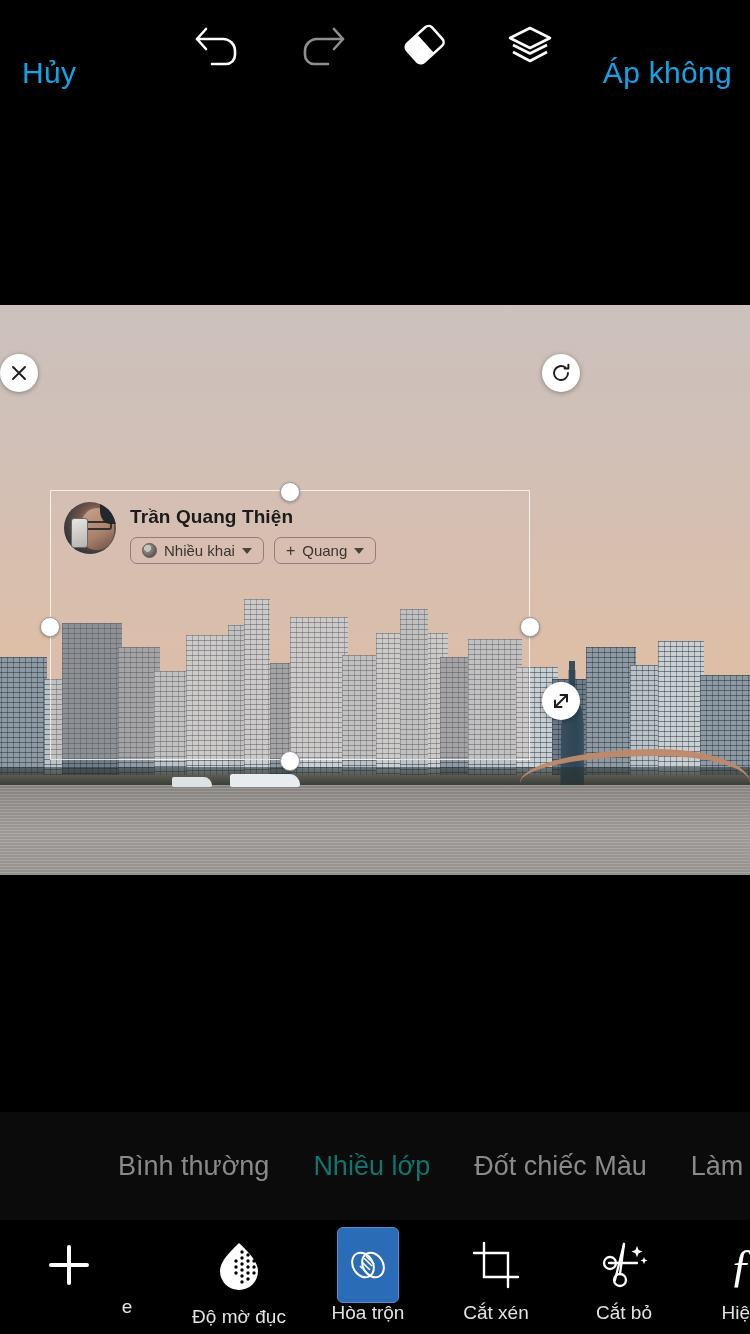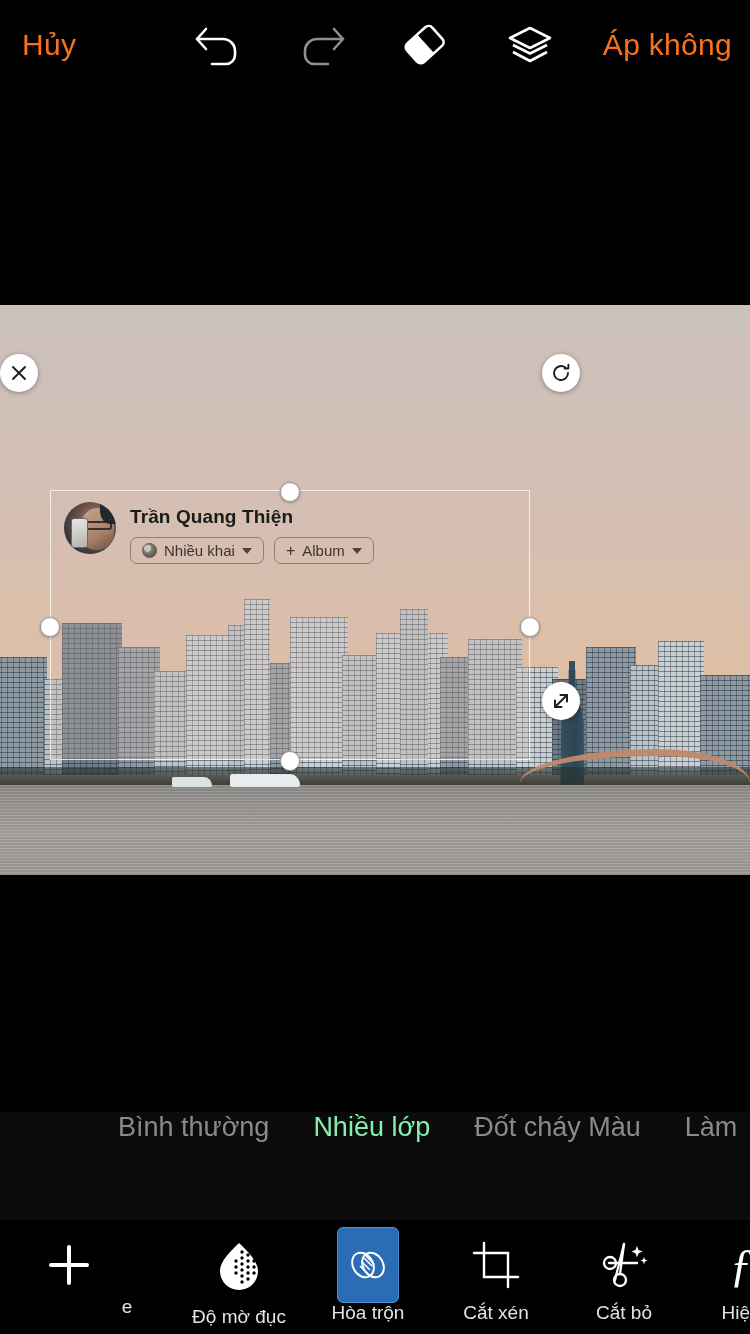--- a/index.html
+++ b/index.html
@@ -4,21 +4,21 @@
 <style>
   * { margin:0; padding:0; box-sizing:border-box; }
   html,body { width:750px; height:1334px; background:#000; overflow:hidden; }
   body { font-family:"Liberation Sans", sans-serif; -webkit-font-smoothing:antialiased; }
 
   #app { position:relative; width:750px; height:1334px; background:#000; overflow:hidden; }
 
   
   #topbar { position:absolute; left:0; top:0; width:750px; height:90px; background:#000;
             display:flex; align-items:center; }
-  .tb-text { color:#f97316; font-size:30px; letter-spacing:.3px; }
+  .tb-text { color:#0ea5e9; font-size:30px; letter-spacing:.3px;margin-top:28px; }
   #btn-cancel { position:absolute; left:22px; top:28px; }
   #btn-apply  { position:absolute; right:18px; top:28px; }
   .tb-icon { position:absolute; top:20px; width:56px; height:50px; }
 
   
   #canvas { position:absolute; left:0; top:90px; width:750px; height:1022px; background:#000; overflow:hidden; }
   #photo { position:absolute; left:0; top:215px; width:750px; height:570px; overflow:hidden; }
   #sky { position:absolute; inset:0;
          background:linear-gradient(to bottom,#ccc1bc 0%, #cfc0b8 18%, #d5bfb2 38%, #dcbfaa 56%, #e0bda2 70%, #e2bb9e 80%, #dfb89b 100%); }
   #water { position:absolute; left:0; bottom:0; width:750px; height:90px;
@@ -72,23 +72,23 @@
                line-height:31px; letter-spacing:.1px; }
 
   
   .h-dot { position:absolute; width:20px; height:20px; border-radius:50%; background:#fff;
            border:1px solid #9a9a9a; box-shadow:0 1px 3px rgba(0,0,0,.3); }
   .h-btn { position:absolute; width:38px; height:38px; border-radius:50%; background:#fff;
            box-shadow:0 1px 5px rgba(0,0,0,.35); display:flex; align-items:center; justify-content:center; }
 
   
   #blendstrip { position:absolute; left:0; top:1112px; width:750px; height:108px; background:#0b0b0b;
-                display:flex; align-items:flex-start; white-space:nowrap; overflow:hidden; }
+                display:flex; align-items:center; white-space:nowrap; overflow:hidden; }
   .blend-item { font-size:27px; color:#8a8a8a; padding:0 22px; }
-  .blend-item.sel { color:#86efac; }
+  .blend-item.sel { color:#0f766e; }
 
   
   #bottombar { position:absolute; left:0; top:1220px; width:750px; height:114px; background:#000;
                display:flex; align-items:center; }
   .tool { position:absolute; top:14px; width:110px; display:flex; flex-direction:column;
           align-items:center; gap:6px; }
   .tool .ic { height:62px; display:flex; align-items:center; justify-content:center; }
   .tool .lb { font-size:19px; color:#e3e3e3; }
   .selbox { width:62px; height:76px; border-radius:6px; background:#2b6cb6;
             display:flex; align-items:center; justify-content:center; border:1px solid #4e8fd6; }
@@ -189,21 +189,21 @@
         <div>
           <div id="post-name">Trần Quang Thiện</div>
           <div id="pill-row">
             <div class="pill">
               <span class="globe"></span>
               <span>Nhiều khai</span>
               <span class="caret"></span>
             </div>
             <div class="pill">
               <span class="plusg">+</span>
-              <span>Album</span>
+              <span>Quang</span>
               <span class="caret"></span>
             </div>
           </div>
         </div>
       </div>
 
 
       <div class="h-dot" style="left:230px; top:-8px;"></div>
       <div class="h-dot" style="left:-10px; top:127px;"></div>
       <div class="h-dot" style="left:470px; top:127px;"></div>
@@ -226,21 +226,21 @@
         <path d="M17 5 L5 17" stroke="#1e1e1e" stroke-width="2" stroke-linecap="round"></path>
         <path d="M17 5 L10.5 5 M17 5 L17 11.5" stroke="#1e1e1e" stroke-width="2" stroke-linecap="round"></path>
         <path d="M5 17 L11.5 17 M5 17 L5 10.5" stroke="#1e1e1e" stroke-width="2" stroke-linecap="round"></path>
       </svg>
     </div>
   </div>
 
   <div id="blendstrip">
     <div class="blend-item" style="margin-left:96px">Bình thường</div>
     <div class="blend-item sel">Nhiều lớp</div>
-    <div class="blend-item">Đốt cháy Màu</div>
+    <div class="blend-item">Đốt chiếc Màu</div>
     <div class="blend-item">Làm</div>
   </div>
 
   <div id="bottombar">
 
     <div class="tool" style="left:14px;">
       <div class="ic">
         <svg width="56" height="56" viewBox="0 0 56 56">
             <path d="M28 10 V46 M10 28 H46" stroke="#fff" stroke-width="4" stroke-linecap="round"></path>
           </svg>

